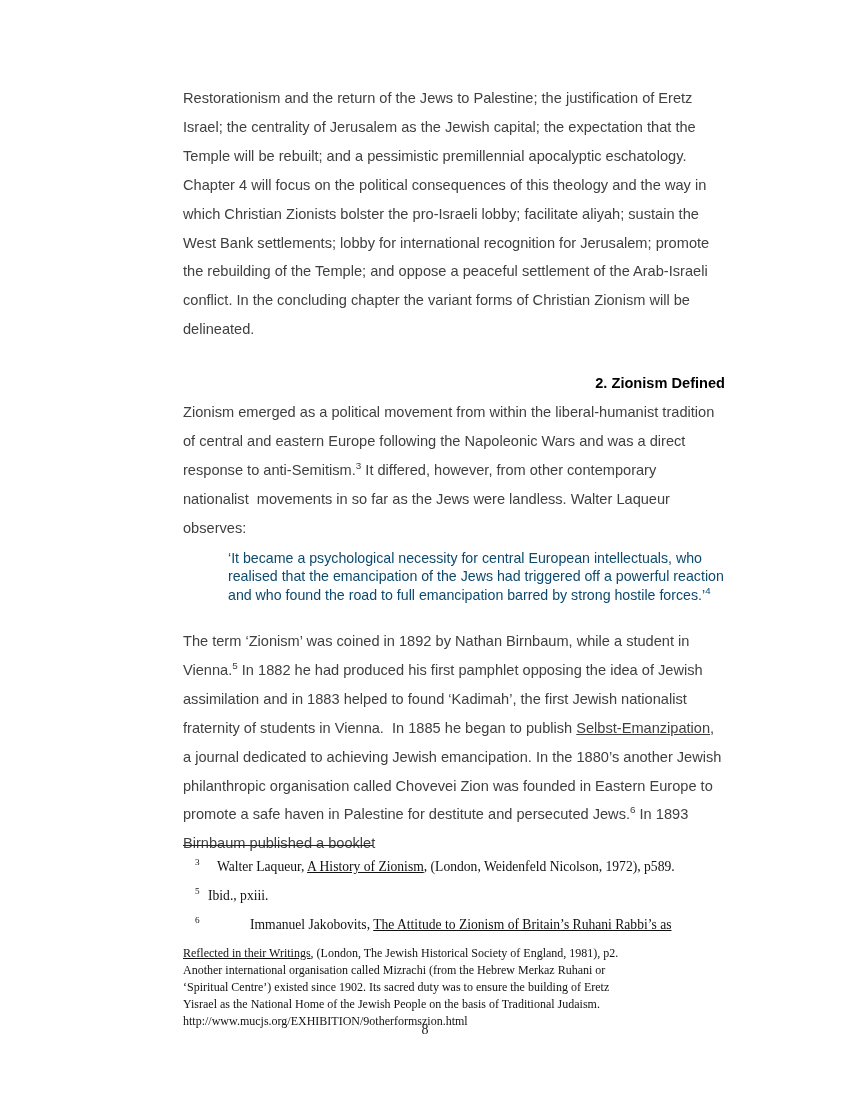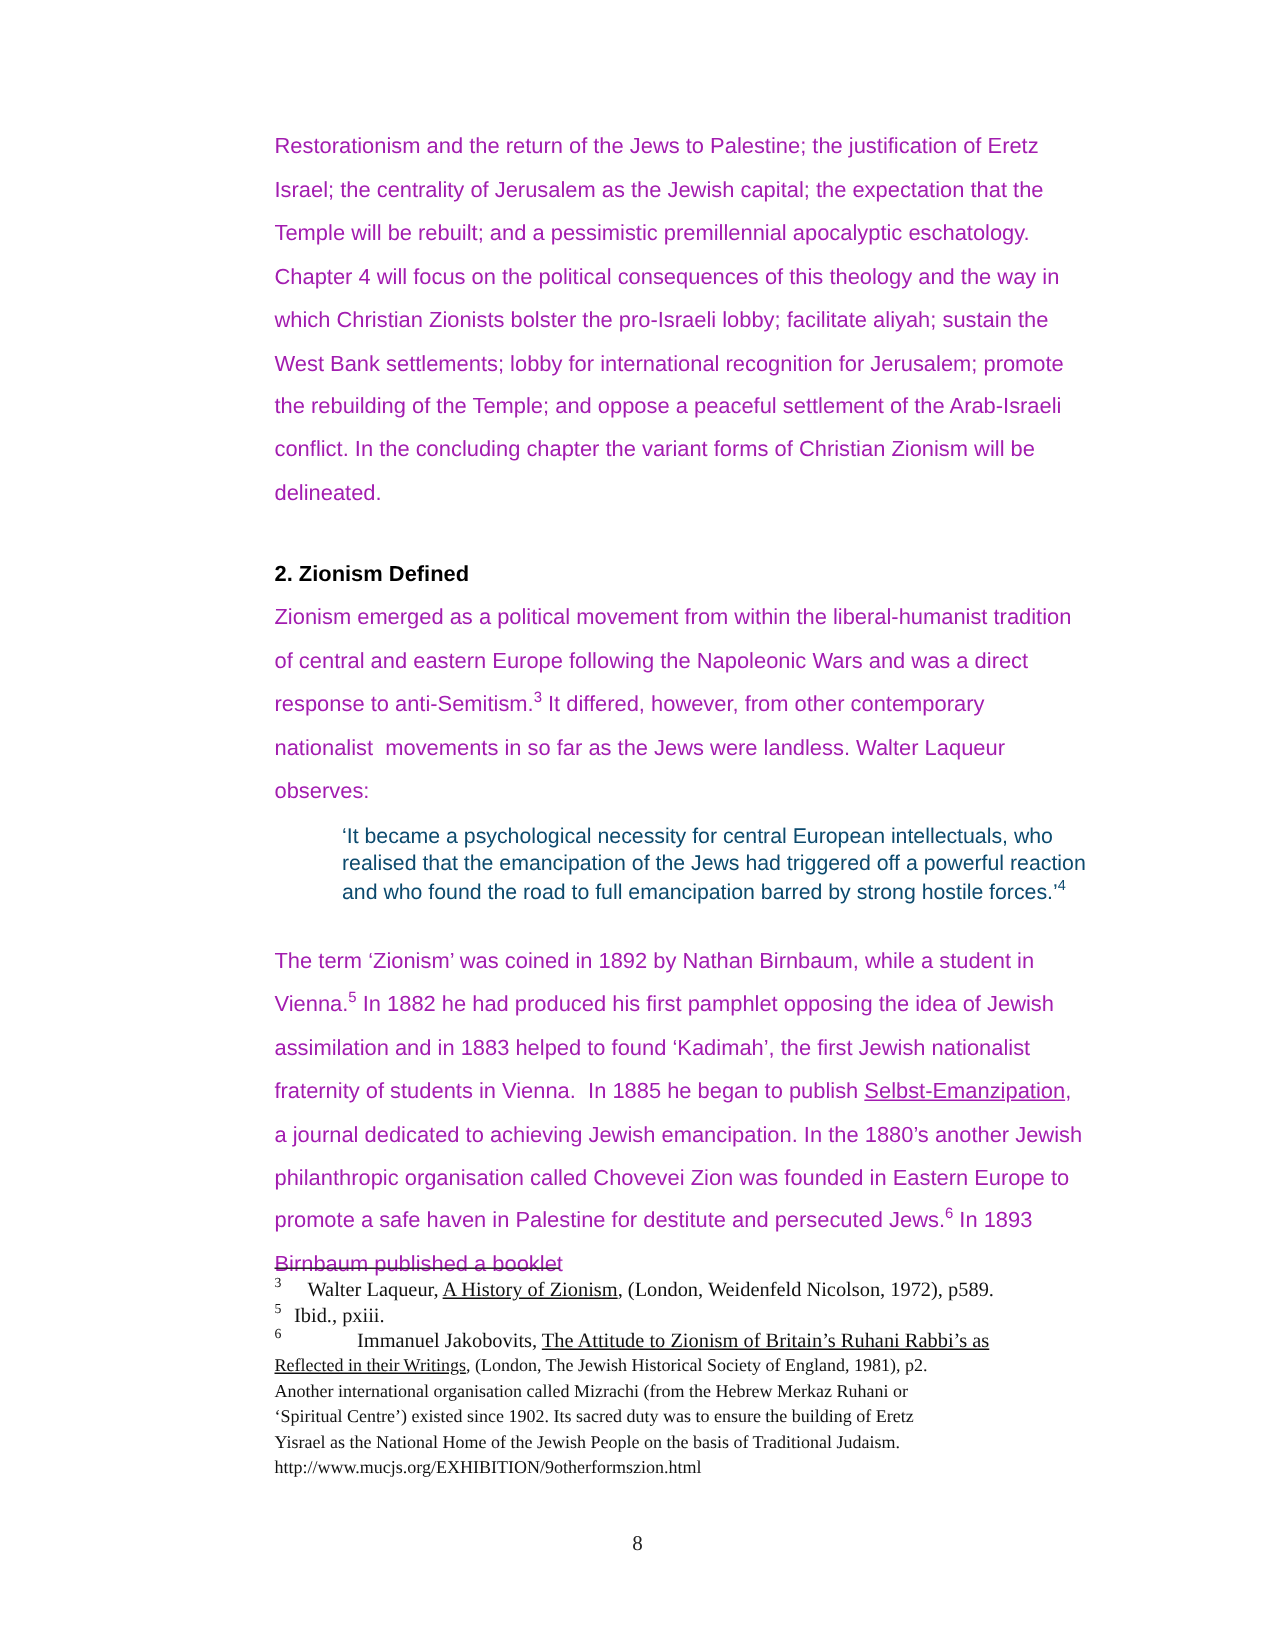--- a/index.html
+++ b/index.html
@@ -31,31 +31,32 @@
     width: 542px;
   }
 
   
   .body-para {
     font-family: "Liberation Sans", sans-serif;
     font-size: 14.6px;
     line-height: 28.9px;
     text-align: left;
     margin: 0;
-    color: #a21caf;
+    color: #404040;
     white-space: pre-wrap;
   }
 
   .section-heading {
     font-family: "Liberation Sans", sans-serif;
     font-size: 14.6px;
     font-weight: bold;
     line-height: 28.9px;
     margin: 0;
     color: #000000;
+    text-align: right;
   }
 
   .gap-before-heading { height: 25px; }
   .gap-after-quote { height: 22px; }
   .gap-before-quote { height: 6px; }
 
   
   .blockquote {
     font-family: "Liberation Sans", sans-serif;
     font-size: 14.2px;
@@ -85,21 +86,21 @@
   }
   .fn-rule {
     width: 190px;
     height: 0;
     border-top: 1px solid #222222;
     margin: 0 0 5px 0;
   }
   .fn-line {
     font-size: 13.6px;
     line-height: 17.0px;
-    margin: 0;
+    margin: 12px;
     white-space: pre-wrap;
     position: relative;
   }
   .fn-num {
     font-size: 9.2px;
     vertical-align: super;
     line-height: 0;
     display: inline-block;
     width: 11px;
   }

